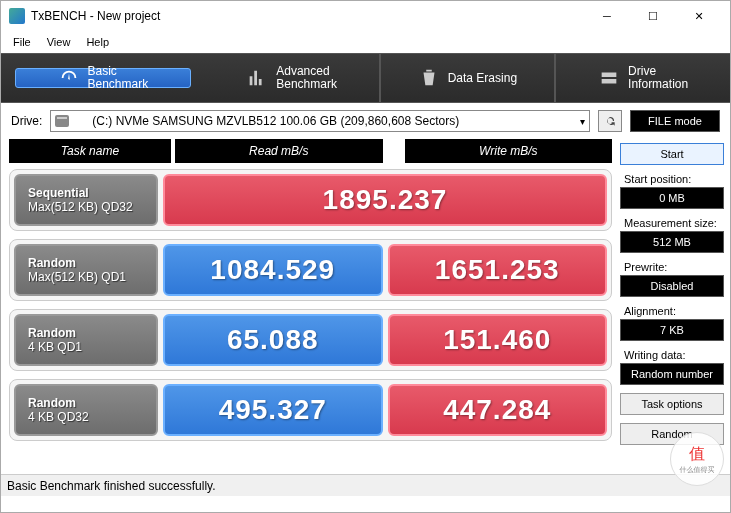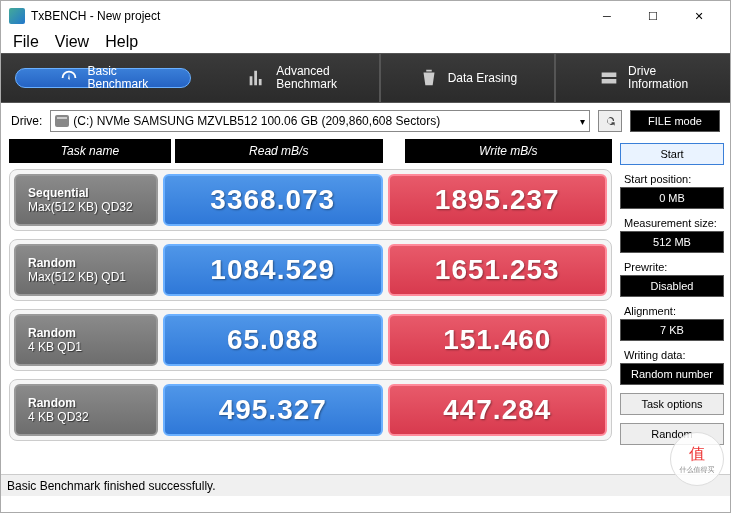--- a/index.html
+++ b/index.html
@@ -2,31 +2,31 @@
 <html><head>
 <meta charset="utf-8">
 <style>
 *{margin:0;padding:0;box-sizing:border-box;font-family:"Segoe UI",Tahoma,sans-serif}
 body{width:731px;height:513px;background:#fff;overflow:hidden;position:relative;border:1px solid #aaa}
 .titlebar{height:30px;display:flex;align-items:center;padding:0 8px;background:#fff}
 .title-icon{width:16px;height:16px;background:linear-gradient(135deg,#4a9,#27c);margin-right:6px;border-radius:2px}
 .title-text{font-size:12px;flex:1}
 .winbtns{display:flex}
 .winbtn{width:46px;height:30px;display:flex;align-items:center;justify-content:center;font-size:11px}
-.menubar{height:22px;display:flex;align-items:center;padding:0 4px;font-size:16px}
+.menubar{height:22px;display:flex;align-items:center;padding:0 4px;font-size:11px}
 .menuitem{padding:2px 8px}
 .tabbar{height:50px;background:linear-gradient(#3a3a3a,#2b2b2b);display:flex;border-top:1px solid #555;border-bottom:1px solid #555}
 .tab{flex:1;display:flex;align-items:center;justify-content:center;color:#fff;font-size:12px;border-right:2px solid #555;cursor:pointer;gap:8px}
 .tab:last-child{border-right:none}
-.tab.active{background:linear-gradient(#3a7fd8,#2563c4);border:1px solid #6ab0ff;border-radius:15px;margin:14px}
+.tab.active{background:linear-gradient(#3a7fd8,#2563c4);border:1px solid #6ab0ff;border-radius:3px;margin:14px}
 .tabicon{width:22px;height:22px;display:flex;align-items:center;justify-content:center}
 .tabicon svg{fill:#ccc}
 .tab.active .tabicon svg{fill:#fff}
 .drivebar{height:36px;display:flex;align-items:center;padding:0 10px;gap:8px;font-size:12px}
-.drivesel{flex:1;height:22px;border:1px solid #888;display:flex;align-items:center;padding:0 4px;background:#fff;gap:4px}
+.drivesel{flex:1;height:22px;border:1px solid #888;display:flex;align-items:center;padding:0 4px;background:#fff;gap:23px}
 .drivesel .dd{margin-left:auto;font-size:10px}
 .refbtn{width:24px;height:22px;border:1px solid #888;background:#eee;display:flex;align-items:center;justify-content:center}
 .filemode{width:90px;height:22px;background:#000;color:#fff;border:1px solid #555;font-size:11px;display:flex;align-items:center;justify-content:center}
 .content{display:flex;height:376px}
 .main{flex:1;padding:0 8px}
 .side{width:110px;padding:4px 6px 0 0;font-size:11px}
 .hdr{display:flex;height:24px;margin-bottom:6px}
 .hdrcell{background:#000;color:#fff;text-align:center;font-size:12px;display:flex;align-items:center;justify-content:center;font-style:italic}
 .hdr-task{width:162px;margin-right:4px}
 .hdr-read{flex:1;margin-right:22px}
@@ -125,21 +125,20 @@
       <div class="hdrcell hdr-task">Task name</div>
       <div class="hdrcell hdr-read">Read mB/s</div>
       <div class="hdrcell hdr-write">Write mB/s</div>
     </div>
     <div id="rows">
         <div class="row">
           <div class="namecell">
             <div class="l1">Sequential</div>
             <div>Max(512 KB) QD32</div>
           </div>
-          <div class="valcell readv">3368.073</div>
           <div class="valcell writev">1895.237</div>
         </div>
         <div class="row">
           <div class="namecell">
             <div class="l1">Random</div>
             <div>Max(512 KB) QD1</div>
           </div>
           <div class="valcell readv">1084.529</div>
           <div class="valcell writev">1651.253</div>
         </div>

